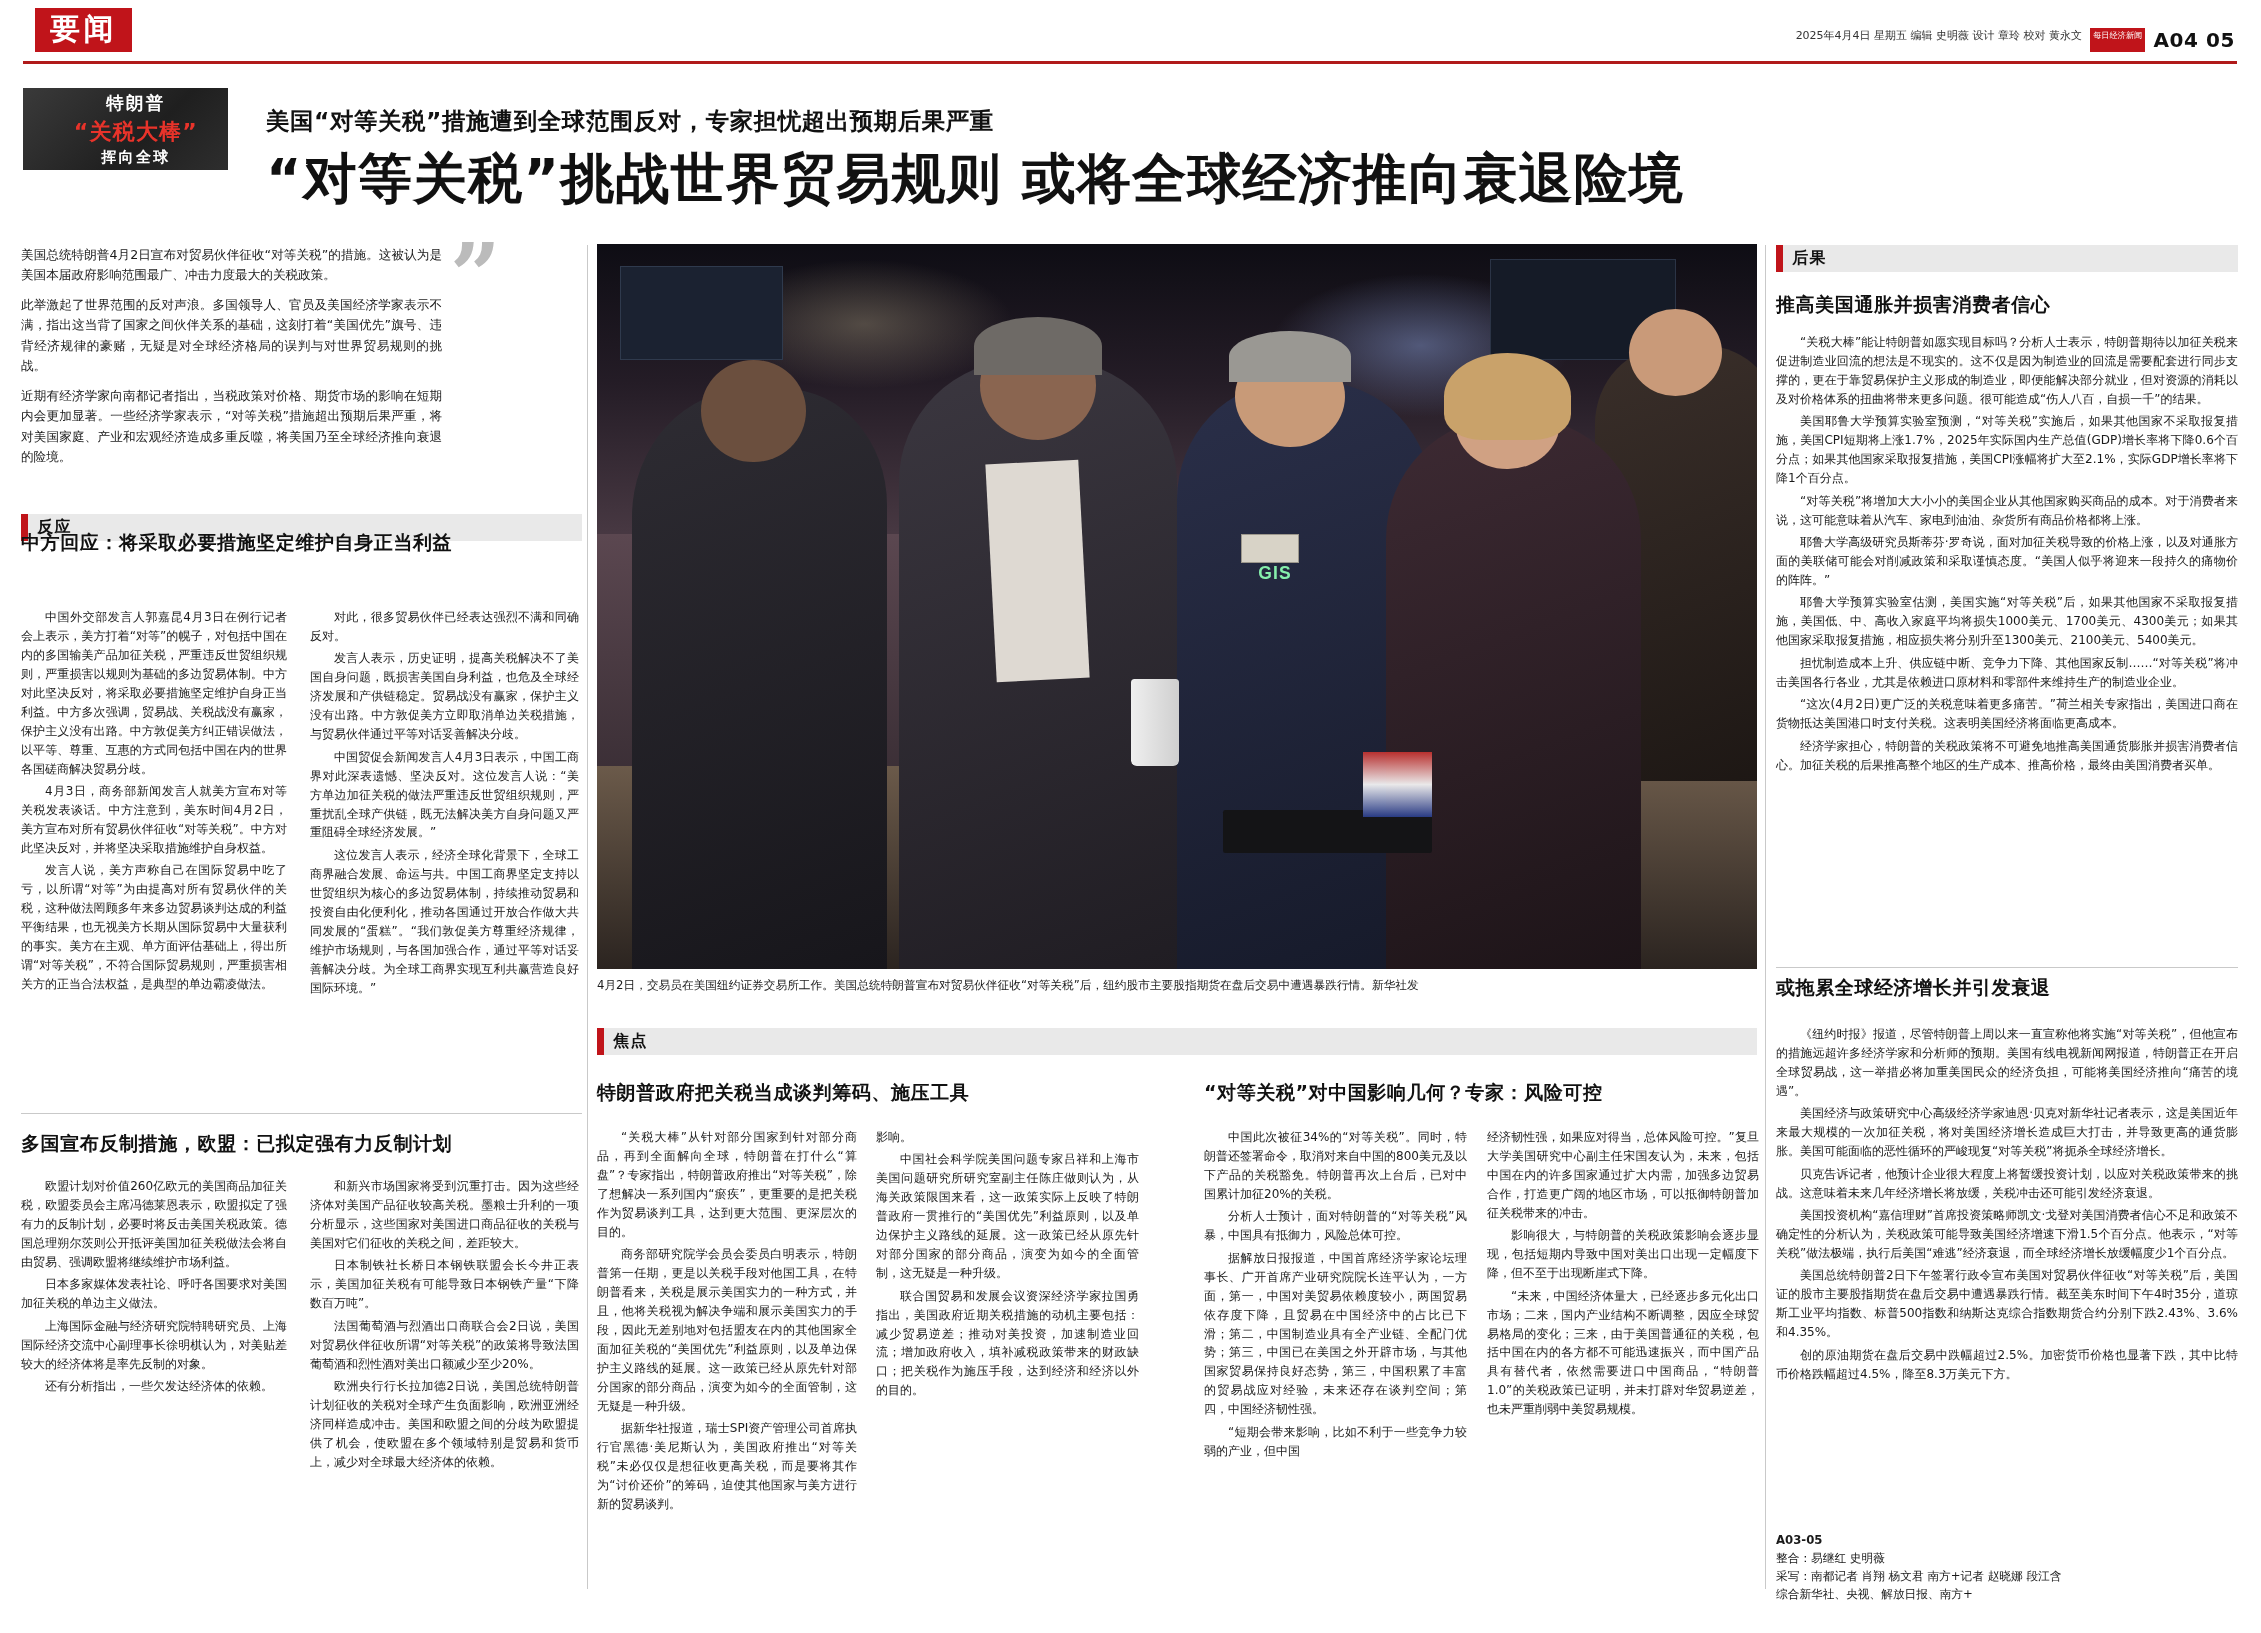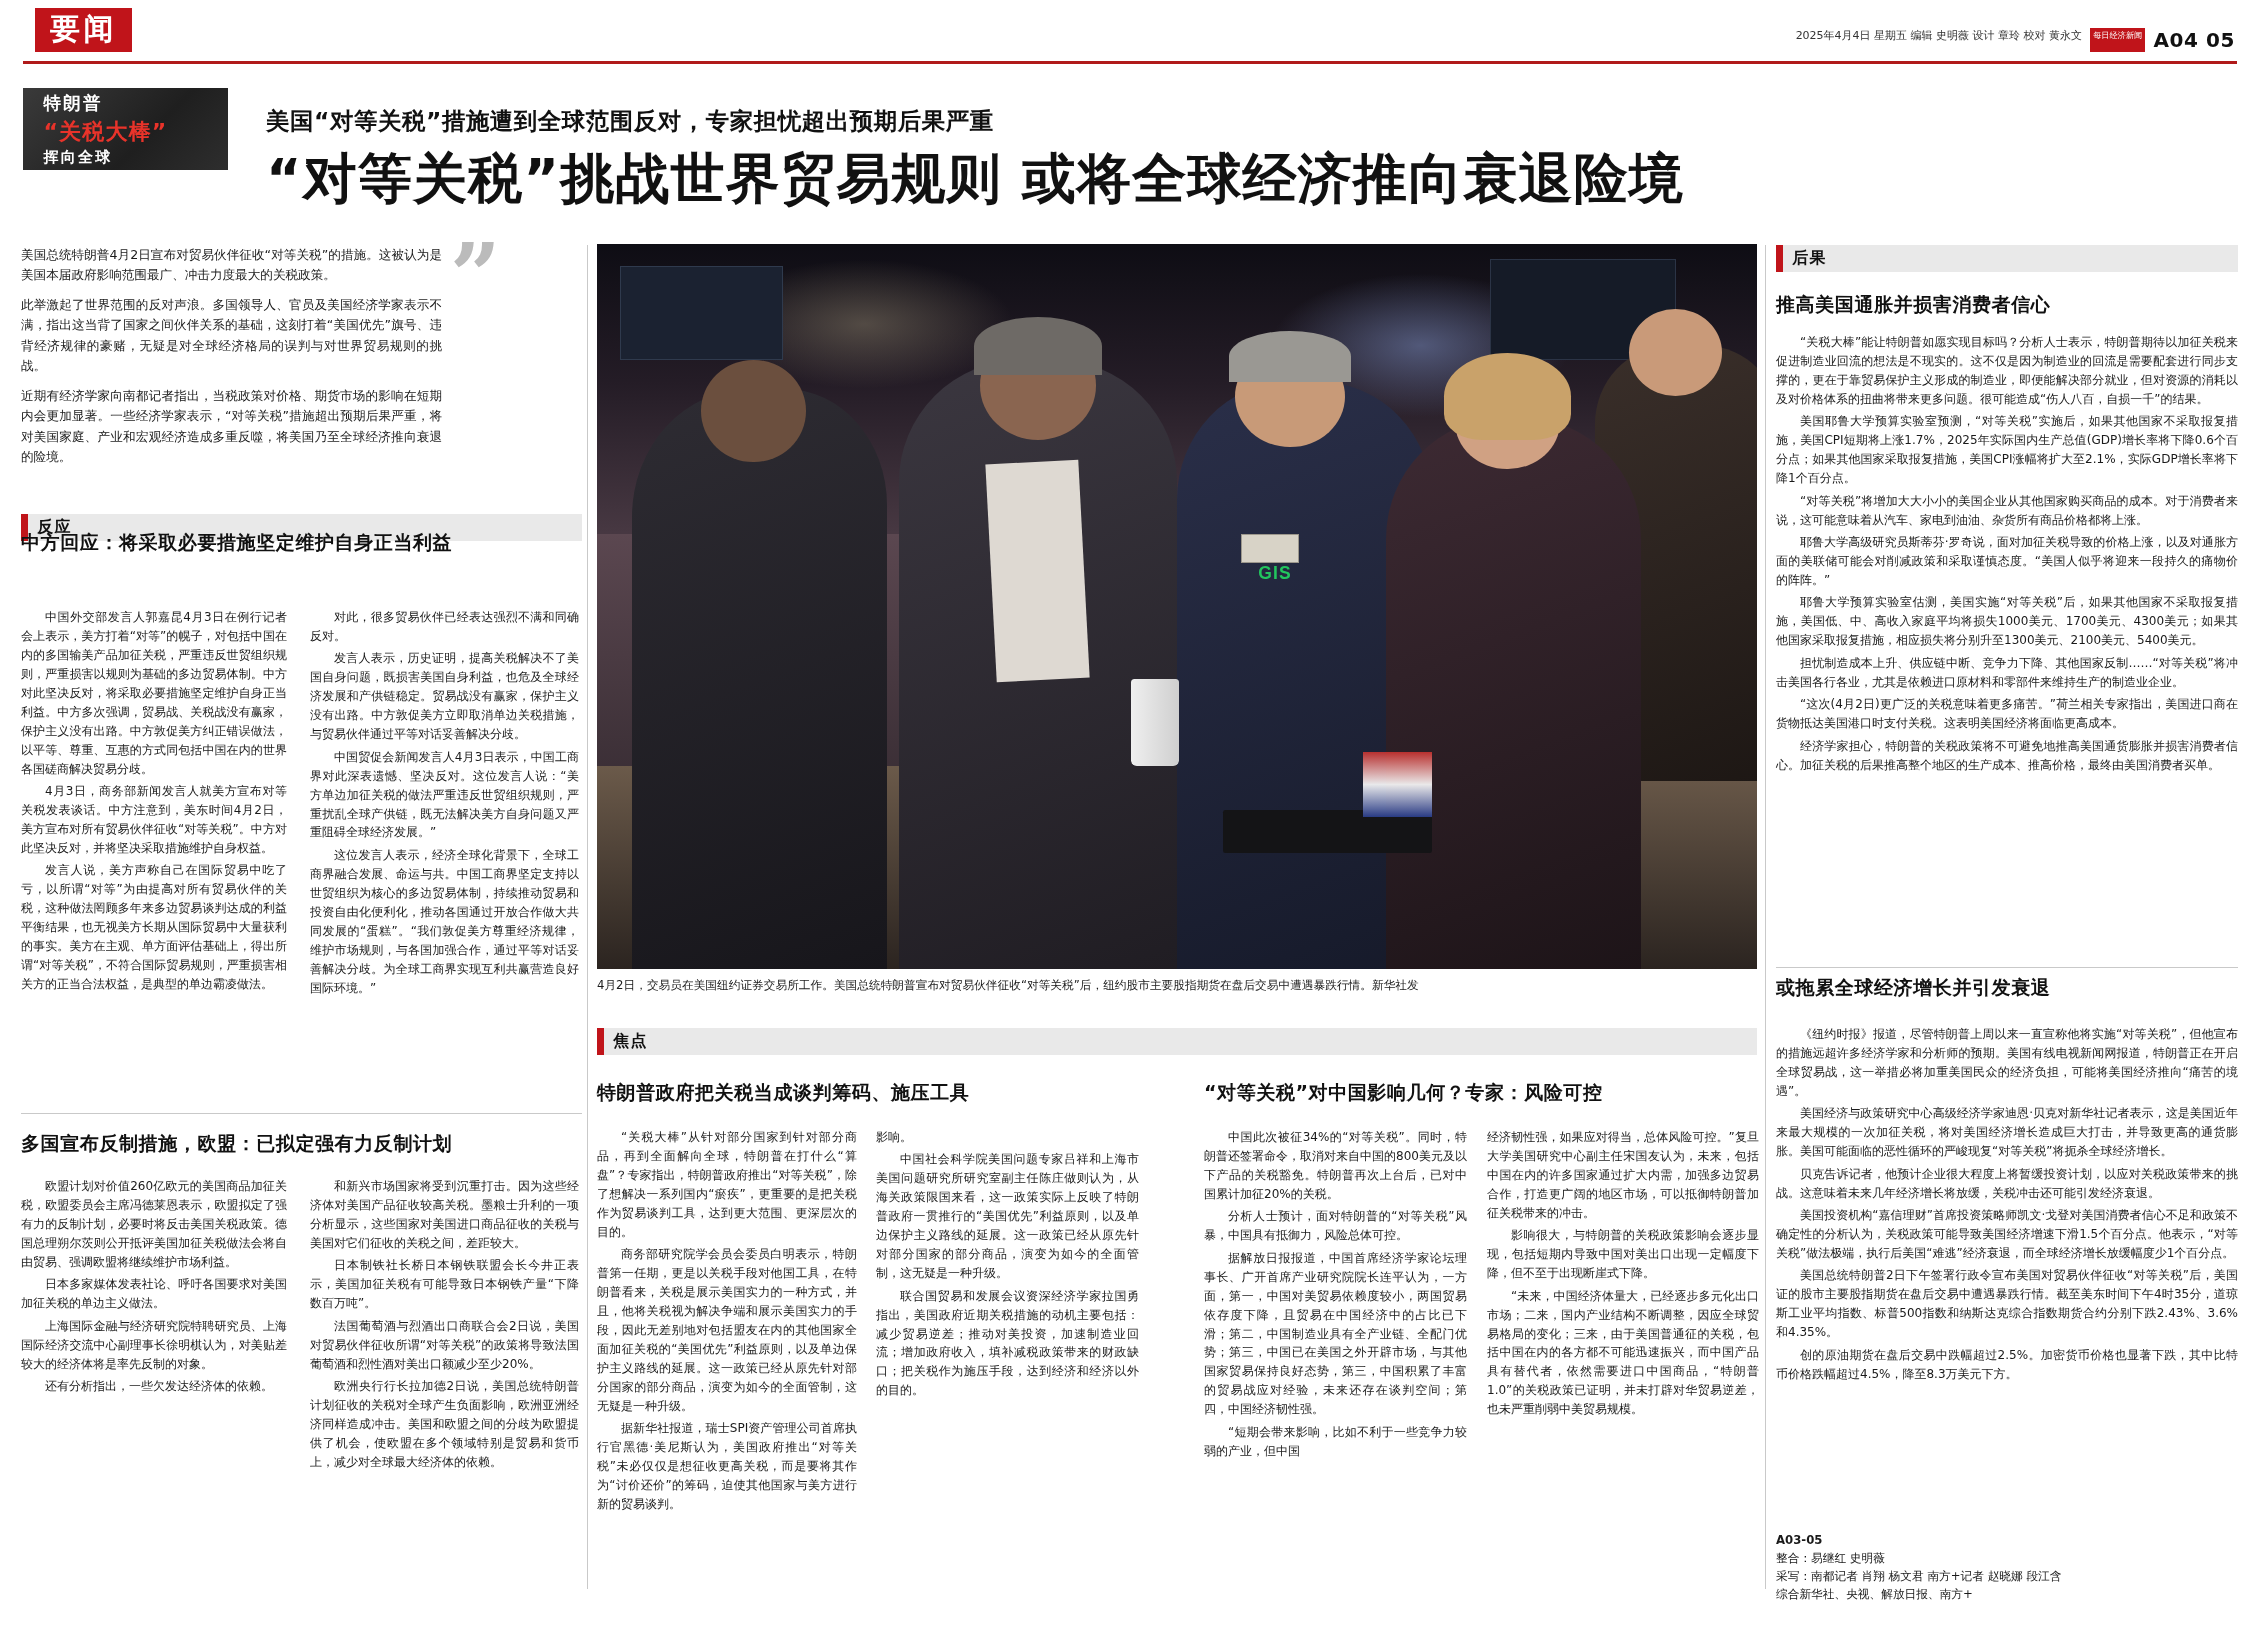--- a/index.html
+++ b/index.html
@@ -36,21 +36,21 @@
   .mast-meta { white-space:nowrap; }
   .mast-redtag {
     background:#c0141a; color:#fff; font-size:8.2px; padding:1.8px 2.9px; white-space:nowrap;
   }
   .mast-page { font-size:20px; font-weight:bold; color:#111; letter-spacing:0.6px; }
 
   
   .logo-badge {
     position:absolute; left:23.4px; top:88px; width:205px; height:82px;
     background:#2b2b2b;
-    display:flex; flex-direction:column; align-items:flex-start; justify-content:center;
+    display:flex; flex-direction:column; align-items:center; justify-content:center;
     color:#fff; gap:1.2px;
     background-image: linear-gradient(135deg,#3a3a3a 0%, #1f1f1f 60%, #2e2e2e 100%);
     padding-left: 20px;
   }
   .logo-l1 { font-size:17.5px; font-weight:bold; letter-spacing:2.3px; }
   .logo-l2 { font-size:22px; font-weight:bold; color:#e8332a; letter-spacing:1.2px; }
   .logo-l3 { font-size:15px; font-weight:bold; letter-spacing:2.3px; }
 
   .shoulder {
     position:absolute; left:266px; top:105px; width:1712px;
@@ -152,21 +152,21 @@
     background:linear-gradient(160deg,#3a2f2a 0%,#1d1714 100%); border-radius:40% 40% 0 0/18% 18% 0 0; }
   .ph-p5head { left:89%; top:9%; width:8%; height:12%;
     background:#c99a79; border-radius:50%; }
   .ph-cup { left:46%; top:60%; width:4.2%; height:12%;
     background:linear-gradient(90deg,#efefef,#cfcfcf); border-radius:3.5px 3.5px 5.8px 5.8px; }
   .ph-flag { left:66%; top:70%; width:6%; height:9%;
     background:linear-gradient(180deg,#c8322f 0%,#ffffff 50%,#2b3f8f 100%); opacity:.9; }
   .ph-badge { left:55.5%; top:40%; width:5%; height:4%;
     background:#d8d3c7; border:0.6px solid #9c978c; }
   .ph-gis { left:57%; top:44%; width:7%; height:4%;
-    color:#22c55e; font-size:17.5px; font-weight:bold; letter-spacing:1.2px; font-family:"Liberation Sans",sans-serif; }
+    color:#86efac; font-size:17.5px; font-weight:bold; letter-spacing:1.2px; font-family:"Liberation Sans",sans-serif; }
   .ph-mon1 { left:2%; top:3%; width:14%; height:13%;
     background:#1b2231; border:1.2px solid #2f3a4d; }
   .ph-mon2 { left:77%; top:2%; width:16%; height:14%;
     background:#151b27; border:1.2px solid #2b3446; }
   .ph-kbd { left:54%; top:78%; width:18%; height:6%;
     background:#141416; border-radius:2.3px; }
 
   
   .vrule { position:absolute; width:0.6px; background:#c9c9c9; }
   .hrule { position:absolute; height:0.6px; background:#c9c9c9; }

